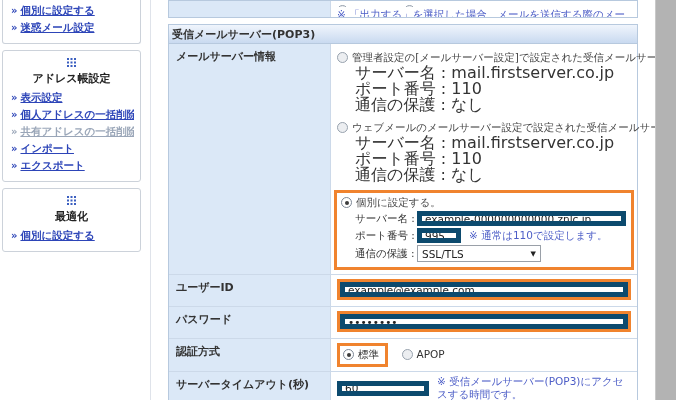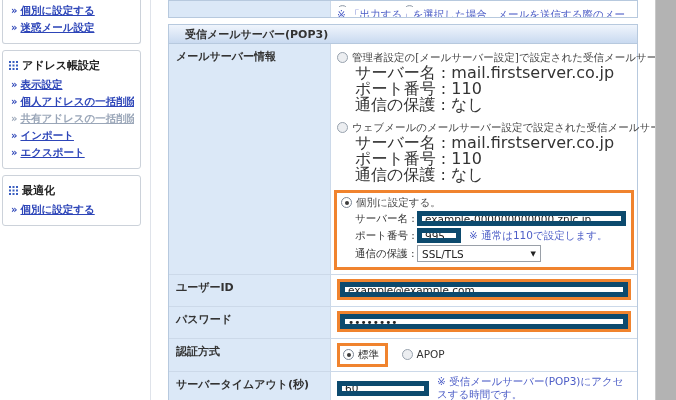--- a/index.html
+++ b/index.html
@@ -13,31 +13,31 @@
 
   
   .v-divider { position:absolute; left:150px; top:0; width:1px; height:400px; background:#dfe3ea; }
 
   
   .sidebar { position:absolute; left:2px; top:0; width:139px; }
   .sbox { background:#fff; border:1px solid #ccd2da; border-radius:3px;
     padding:5px 6px 7px 6px; margin-bottom:6px; }
   .sbox.cut-top { border-top:none; border-radius:0 0 3px 3px; padding-top:2px; }
   .sbox-title { display:flex; align-items:center; gap:4px; font-weight:bold;
-    color:#222; font-size:11px; padding:2px 0 3px 0; }
+    color:#222; font-size:11px; padding:2px 0 3px 0;flex-direction:column; }
   .sb-item { padding:1.5px 0 1.5px 2px; white-space:nowrap; overflow:hidden; }
   .sb-item .arrow { color:#2d45b8; font-weight:bold; margin-right:3px; font-size:10px; }
   .sb-item a { color:#2d45b8; font-weight:bold; font-size:10.5px; text-decoration:underline; cursor:pointer; }
   .sb-item.disabled .arrow { color:#9aa6b8; }
   .sb-item.disabled a { color:#9aa6b8; cursor:default; }
 
   
   .main { position:absolute; left:168px; top:0; width:470px; }
   .tbl { border:1px solid #b7c9de; background:#fff; }
-  .tbl-header { height:19px; line-height:17px; padding:1px 16px;
+  .tbl-header { height:19px; line-height:17px; padding:1px 3px;
     background:linear-gradient(#f0f5fc,#c9daf0); border-bottom:1px solid #b7c9de;
     font-weight:bold; font-size:11px; color:#333; }
   .row { display:flex; border-bottom:1px solid #ccd9e9; }
   .row:last-child { border-bottom:none; }
   .cell-label { width:162px; flex:0 0 162px; background:#dbe8f7; padding:5px 4px 4px 7px;
     font-weight:bold; font-size:11px; color:#333; border-right:1px solid #ccd9e9; }
   .cell-content { flex:1; padding:3px 6px 4px 6px; background:#fff; min-width:0; }
 
   
   .tbl-top { height:18px; overflow:hidden; margin-top:0; }

